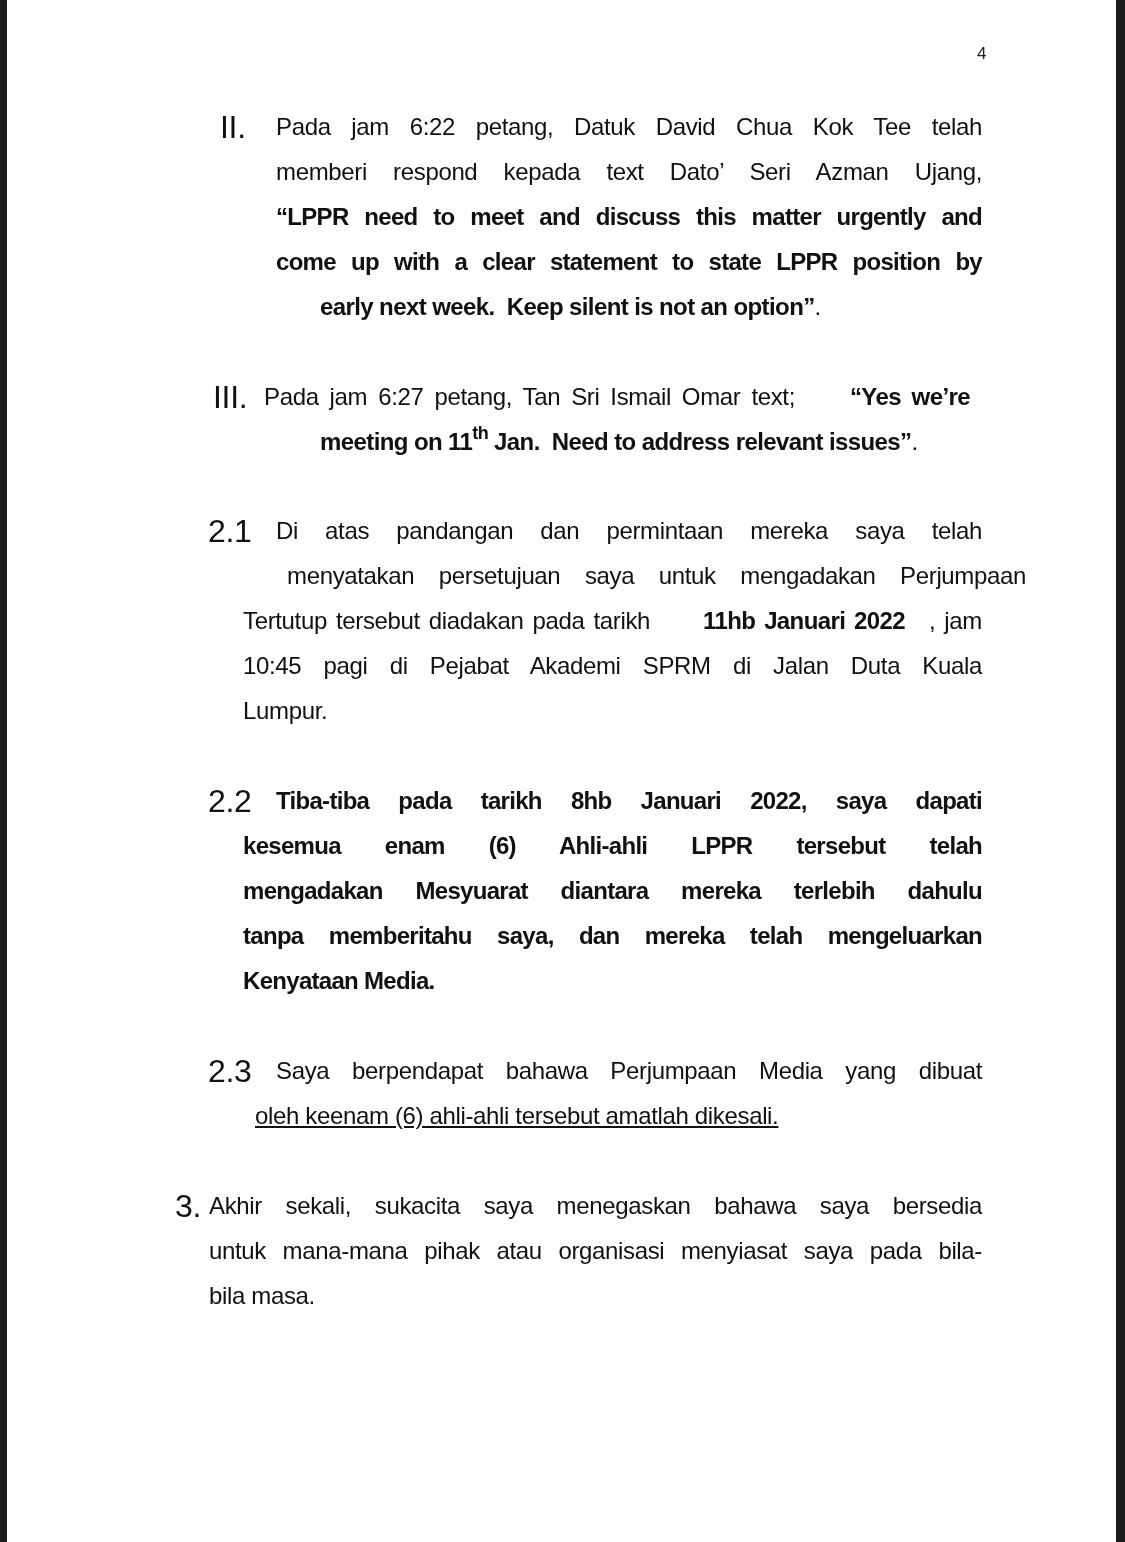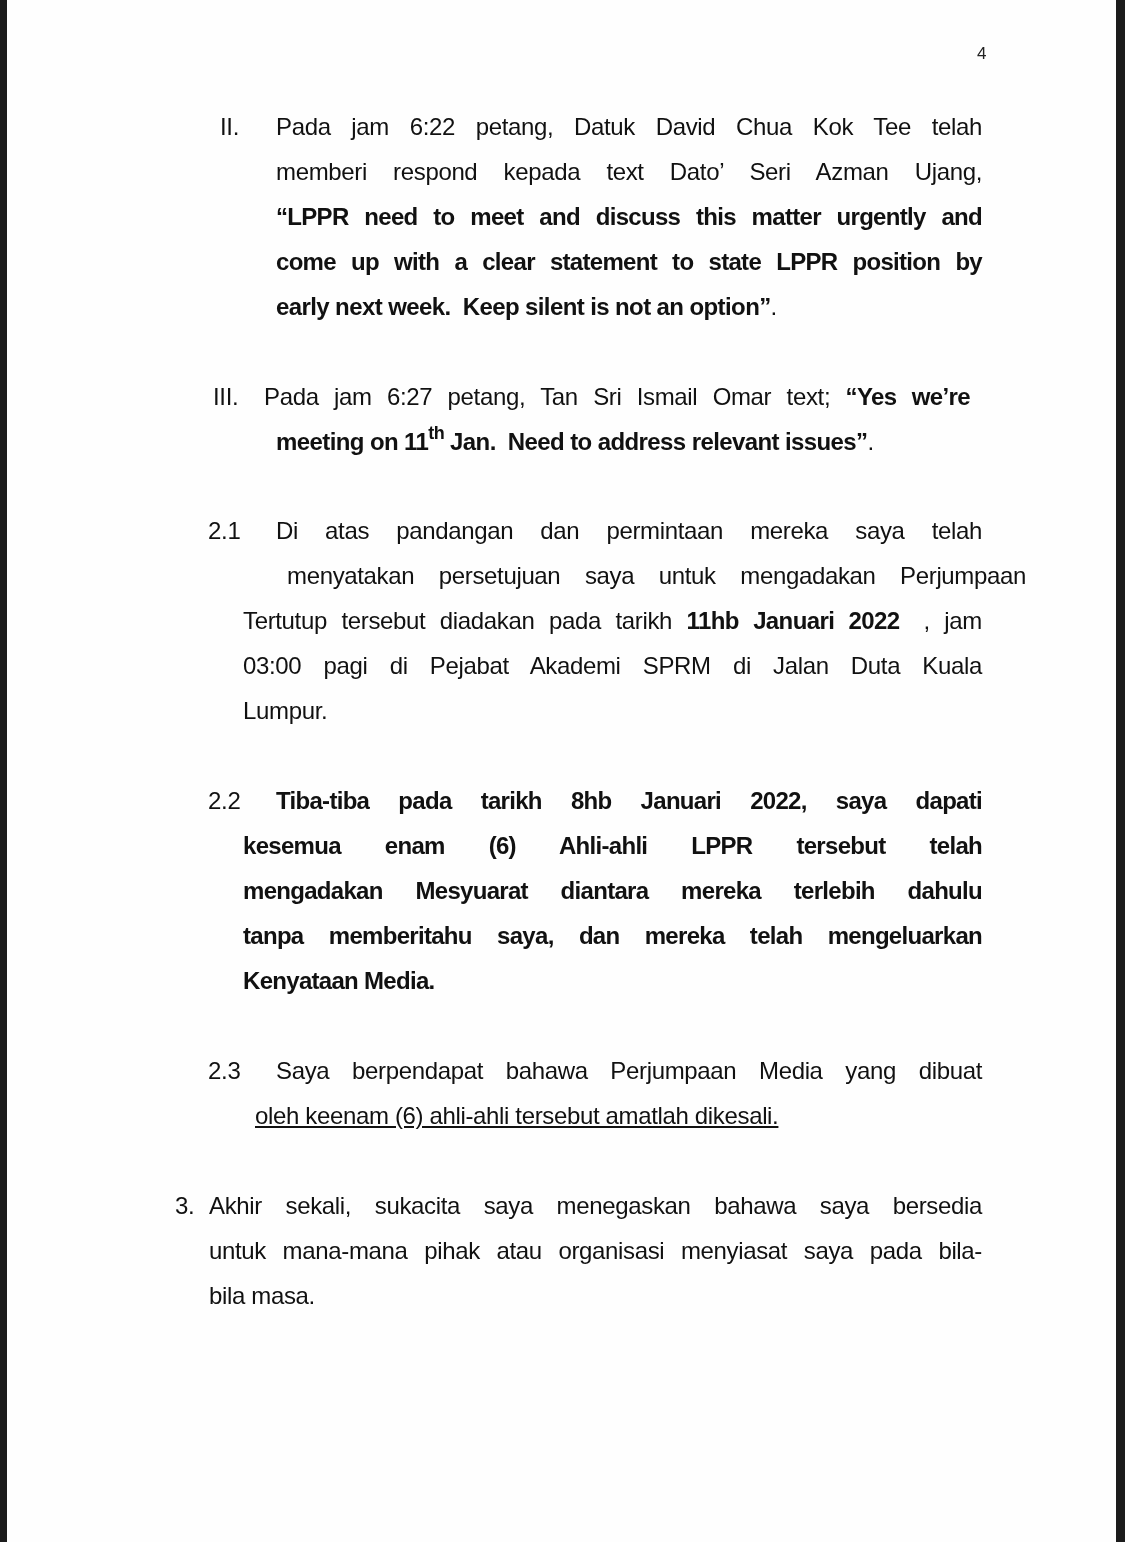--- a/index.html
+++ b/index.html
@@ -16,22 +16,22 @@
   .page-number {
     position: absolute; left: 970px; top: 44px; font-size: 17px; color: #222;
   }
   .line {
     position: absolute; font-size: 24px; line-height: 30px; height: 30px;
     white-space: nowrap; letter-spacing: -0.35px; word-spacing: 0;
   }
   .just {
     text-align: justify; text-align-last: justify; white-space: normal;
   }
-  .label { position: absolute; font-size: 24px; line-height: 30px; letter-spacing: -0.3px; }
-  b { font-weight: bold; letter-spacing: -0.6px; }
+  .label { position: absolute; font-size: 32px; line-height: 30px; letter-spacing: -0.3px; }
+  b { font-weight: bold; letter-spacing: -0.6px; margin-left: 44px; }
   .bold-line { font-weight: bold; letter-spacing: -0.7px; }
   sup { font-size: 18px; line-height: 0; position: relative; top: -2px; vertical-align: super; }
 </style>
 </head>
 <body>
 
 <div class="page">
 
   <div class="page-number">4</div>
 
@@ -48,21 +48,21 @@
     <span class="label" style="left:206px; top:382px;">III.</span>
     <div class="line just" style="left:257px; top:382px; width:706px;"><span style="white-space:pre;">Pada jam 6:27 petang, Tan Sri Ismail Omar text; </span><b>“Yes we’re</b></div>
     <div class="line" style="left:269px; top:427px;"><b style="white-space:pre;"><span>meeting on 11</span><sup>th</sup><span> Jan.  Need to address relevant issues”</span></b><span>.</span></div>
   </div>
 
   <div>
     <span class="label" style="left:201px; top:516px;">2.1</span>
     <div class="line just" style="left:269px; top:516px; width:706px;">Di atas pandangan dan permintaan mereka saya telah</div>
     <div class="line just" style="left:236px; top:561px; width:739px;margin-left:44px;">menyatakan persetujuan saya untuk mengadakan Perjumpaan</div>
     <div class="line just" style="left:236px; top:606px; width:739px;"><span style="white-space:pre;">Tertutup tersebut diadakan pada tarikh </span><b style="white-space:pre;">11hb Januari 2022</b><span style="white-space:pre;margin-left:24px;">, jam</span></div>
-    <div class="line just" style="left:236px; top:651px; width:739px;">03:00 pagi di Pejabat Akademi SPRM di Jalan Duta Kuala</div>
+    <div class="line just" style="left:236px; top:651px; width:739px;">10:45 pagi di Pejabat Akademi SPRM di Jalan Duta Kuala</div>
     <div class="line" style="left:236px; top:696px;">Lumpur.</div>
   </div>
 
   <div>
     <span class="label" style="left:201px; top:786px;">2.2</span>
     <div class="line just bold-line" style="left:269px; top:786px; width:706px;">Tiba-tiba pada tarikh 8hb Januari 2022, saya dapati</div>
     <div class="line just bold-line" style="left:236px; top:831px; width:739px;">kesemua enam (6) Ahli-ahli LPPR tersebut telah</div>
     <div class="line just bold-line" style="left:236px; top:876px; width:739px;">mengadakan Mesyuarat diantara mereka terlebih dahulu</div>
     <div class="line just bold-line" style="left:236px; top:921px; width:739px;">tanpa memberitahu saya, dan mereka telah mengeluarkan</div>
     <div class="line bold-line" style="left:236px; top:966px;">Kenyataan Media.</div>

